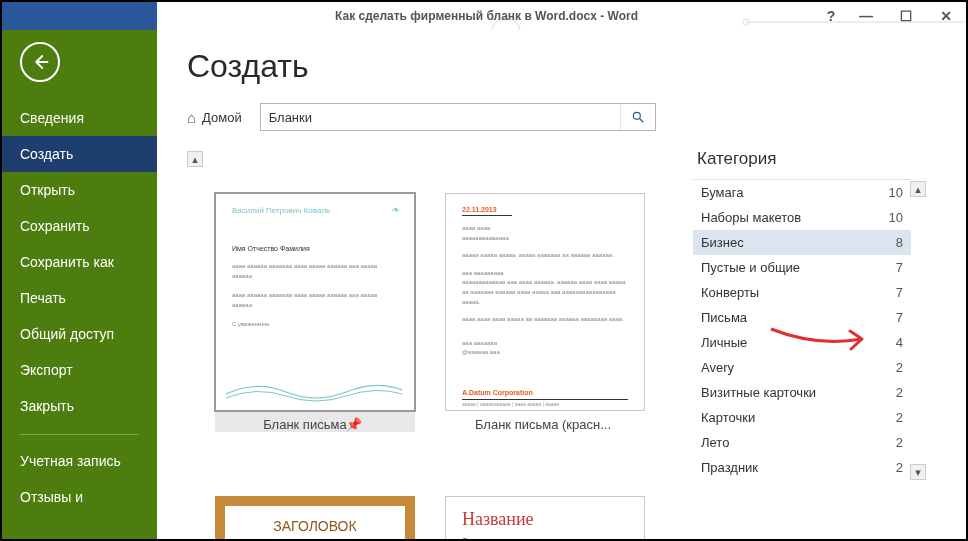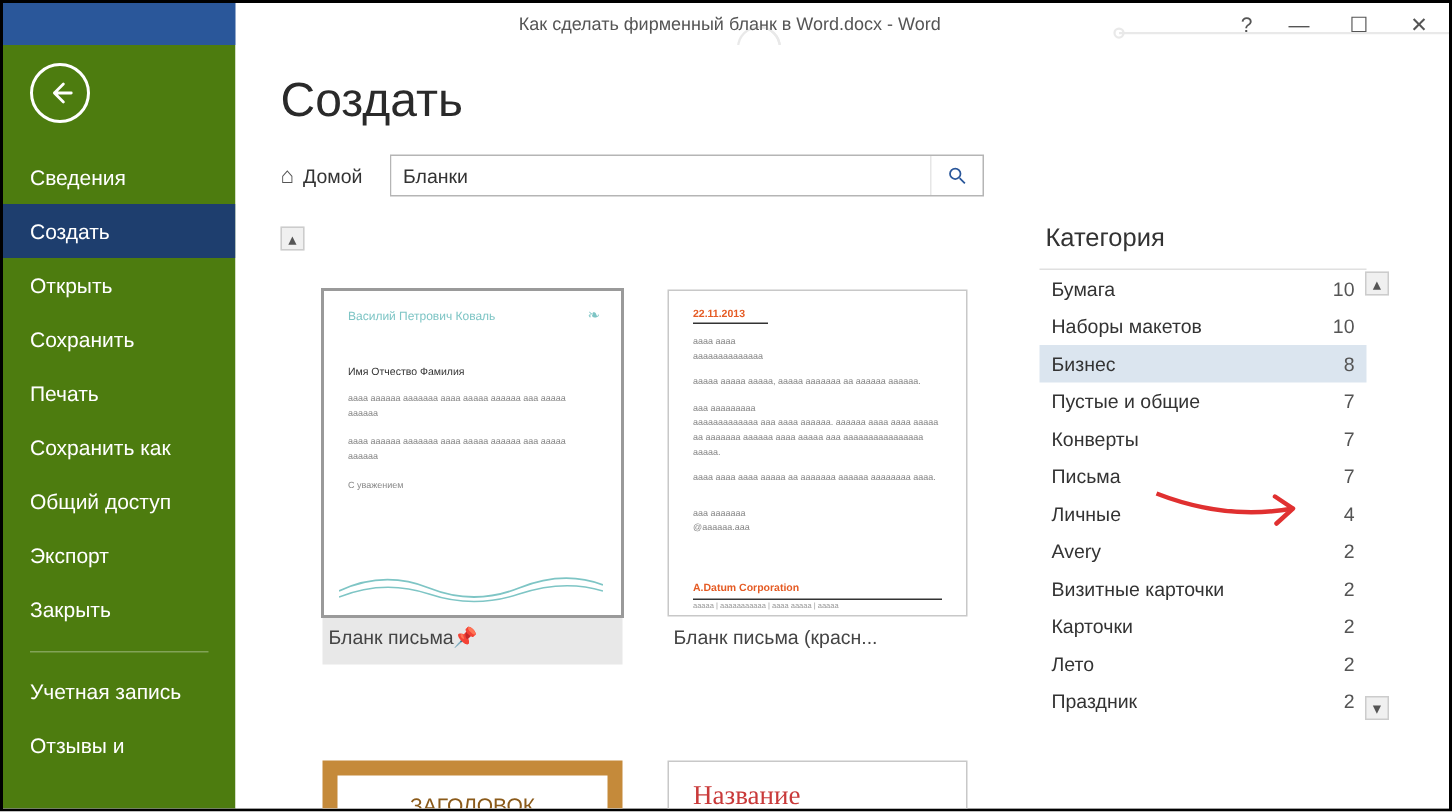--- a/index.html
+++ b/index.html
@@ -1,18 +1,18 @@
 <!DOCTYPE html>
 <html><head>
 <meta charset="utf-8">
 <style>
   html,body{margin:0;padding:0;font-family:"Segoe UI",Arial,sans-serif;background:#fff;}
   .frame{width:968px;height:541px;border:2px solid #000;box-sizing:border-box;position:relative;overflow:hidden;}
   
-  .titlebar{height:28px;background:#fff;display:flex;align-items:center;position:relative;}
+  .titlebar{height:28px;background:#fff;display:flex;align-items:center;position:relative;font-weight:bold;}
   .title-left{width:155px;height:100%;background:#2a579a;}
   .title-center{flex:1;text-align:center;font-size:12px;color:#555;line-height:28px;white-space:nowrap;overflow:hidden;}
   .title-right{display:flex;align-items:center;gap:0;}
   .title-right .win-btn{width:40px;height:28px;display:flex;align-items:center;justify-content:center;font-size:14px;color:#555;}
   .title-right .help{font-size:14px;color:#555;width:30px;text-align:center;}
   
   .body{display:flex;height:calc(100% - 28px);}
   
   .sidebar{width:155px;background:#4d7c0f;color:#fff;display:flex;flex-direction:column;padding-top:8px;box-sizing:border-box;}
   .back-btn{width:36px;height:36px;border:2px solid #fff;border-radius:50%;display:flex;align-items:center;justify-content:center;margin:4px 0 18px 18px;cursor:pointer;}
@@ -35,21 +35,21 @@
   .content{display:flex;align-items:flex-start;margin-left:30px;gap:18px;}
   .templates-scroll{display:flex;gap:12px;align-items:flex-start;}
   .scroll-col{display:flex;flex-direction:column;align-items:center;justify-content:flex-start;padding-top:2px;}
   .scroll-col .arrow{font-size:11px;color:#555;border:1px solid #ccc;width:14px;height:14px;display:flex;align-items:center;justify-content:center;background:#f0f0f0;cursor:pointer;}
   .templates-wrap{display:flex;flex-direction:column;gap:20px;width:460px;}
   .template-row{display:flex;gap:30px;}
   .template-card{display:flex;flex-direction:column;width:200px;margin-top:44px;}
   .thumb{width:200px;height:218px;border:1px solid #c8c8c8;box-sizing:border-box;background:#fff;padding:12px 16px;font-size:6px;color:#888;position:relative;overflow:hidden;}
   .template-card.selected .thumb{outline:2px solid #9a9a9a;outline-offset:-1px;}
   .template-card.selected .label-row{background:#e8e8e8;}
-  .label-row{display:flex;align-items:center;justify-content:flex-start;padding:6px 8px 11px 4px;font-size:13px;color:#444;width:200px;box-sizing:border-box;}
+  .label-row{display:flex;align-items:center;justify-content:center;padding:6px 8px 0 4px;font-size:13px;color:#444;width:200px;box-sizing:border-box;}
   .pin-icon{font-size:13px;color:#888;}
   
   .th1-name{color:#7ec5c5;font-size:8px;}
   .th1-title{margin-top:30px;color:#333;font-size:7px;}
   .th1-body{margin-top:10px;line-height:1.6;}
   .th1-wave svg{position:absolute;bottom:8px;left:10px;width:176px;height:22px;}
   .th1-bird{position:absolute;top:10px;right:14px;font-size:10px;color:#7ec5c5;}
   
   .th2-date{color:#e55b24;font-size:7px;font-weight:bold;border-bottom:1px solid #333;padding-bottom:2px;width:50px;}
   .th2-sec{margin-top:8px;line-height:1.6;}
@@ -107,22 +107,22 @@
     <div class="sidebar">
       <div class="back-btn">
         <svg viewBox="0 0 24 24">
             <path d="M15 4 L7 12 L15 20 M7 12 L22 12" stroke="#fff" stroke-width="2.5" fill="none" stroke-linecap="round" stroke-linejoin="round"></path>
           </svg>
       </div>
       <div class="side-item">Сведения</div>
       <div class="side-item active">Создать</div>
       <div class="side-item">Открыть</div>
       <div class="side-item">Сохранить</div>
+      <div class="side-item">Сохранить как</div>
       <div class="side-item">Печать</div>
-      <div class="side-item">Сохранить как</div>
       <div class="side-item">Общий доступ</div>
       <div class="side-item">Экспорт</div>
       <div class="side-item">Закрыть</div>
       <div class="side-divider"></div>
       <div class="side-item">Учетная запись</div>
       <div class="side-item">Отзывы и</div>
     </div>
 
     <div class="main">
       <h1>Создать</h1>

